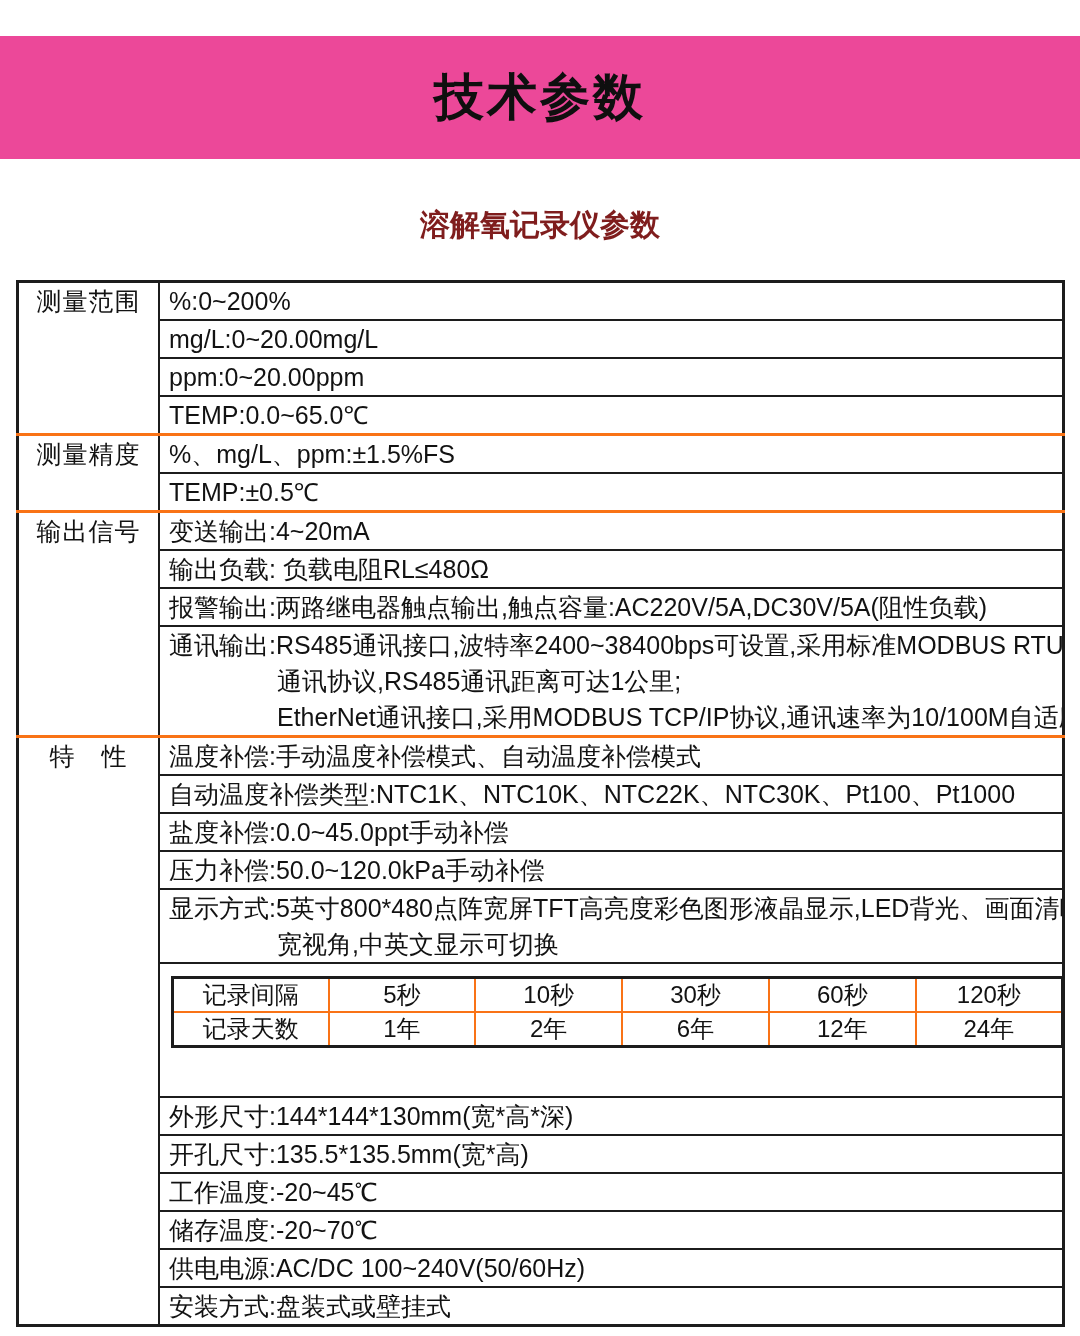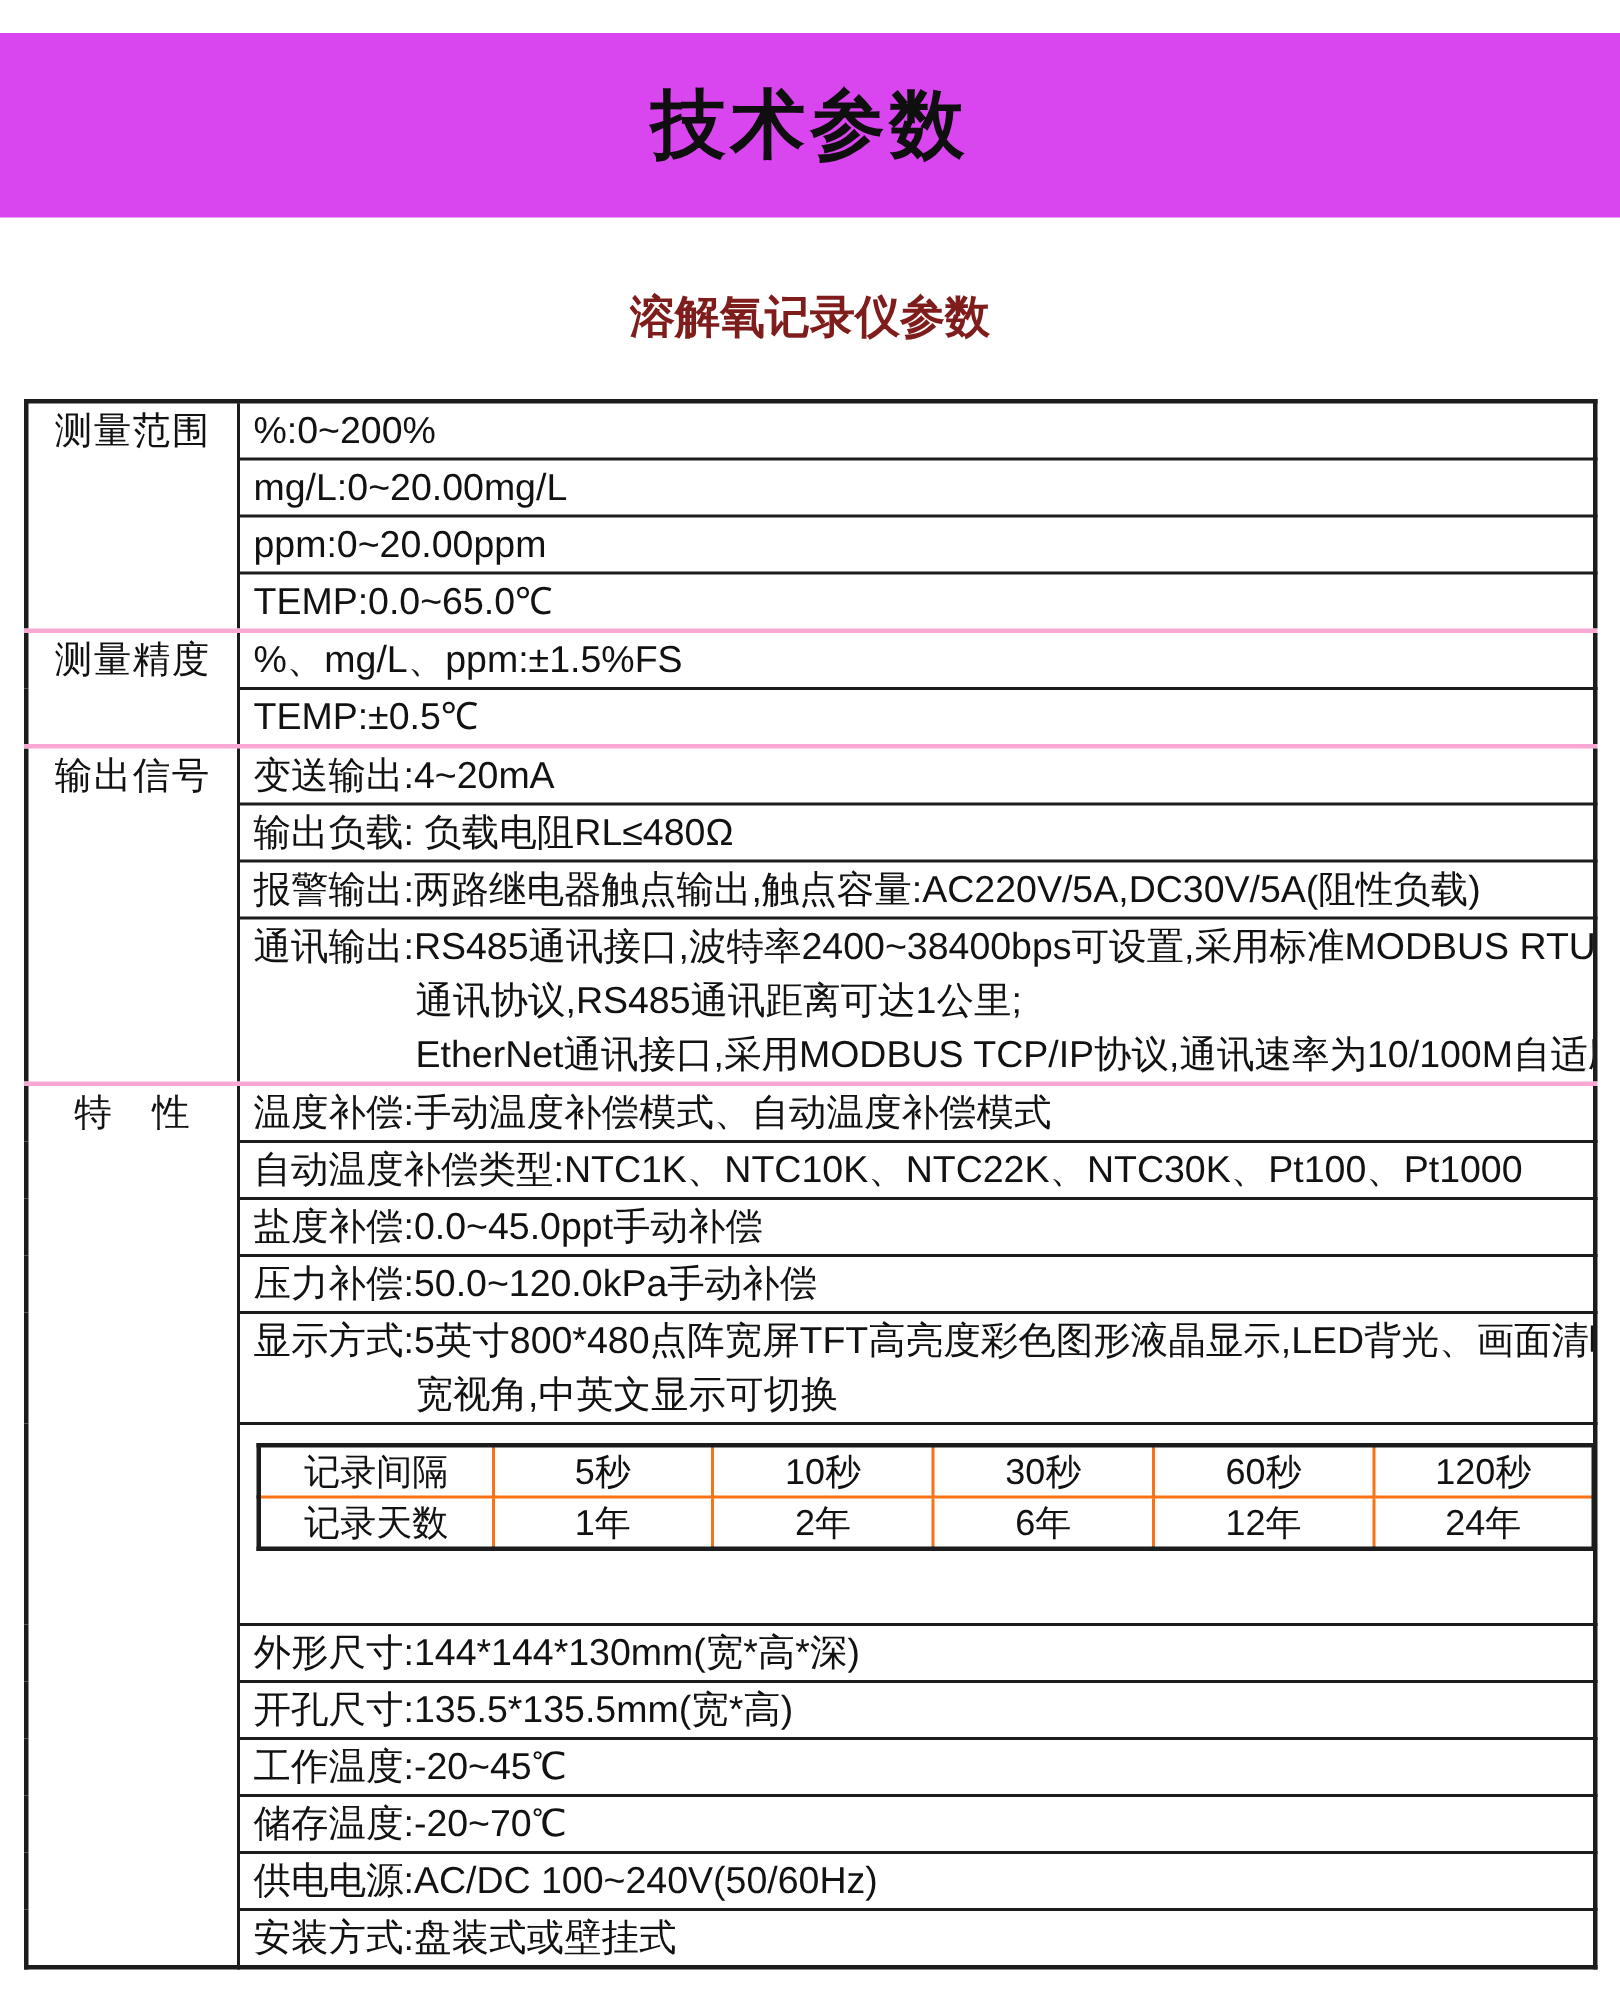--- a/index.html
+++ b/index.html
@@ -4,21 +4,21 @@
 <style>
   html,body { margin:0; padding:0; }
   body {
     width:1080px; height:1336px; background:#ffffff;
     font-family:"Liberation Sans", sans-serif;
     color:#111111;
     -webkit-font-smoothing:antialiased;
   }
   
   .banner {
-    margin-top:22px; height:123px; background:#d946ef;
+    margin-top:36px; height:123px; background:#ec4899;
     display:flex; flex-direction:column; align-items:center; justify-content:center;
   }
   .banner-title {
     font-size:50px; font-weight:bold; letter-spacing:3px; color:#0f0f0f; line-height:1.1;
   }
   .banner-sub {
     font-size:26px; color:#2b2b2b; margin-top:3px; letter-spacing:0px;
   }
   
   .section-title {
@@ -29,21 +29,21 @@
   table.spec {
     border-collapse:collapse; table-layout:fixed;
     margin:34px 0 0 16px; width:1049px;
     border:3px solid #1c1c1c;
   }
   table.spec td {
     border:2px solid #1c1c1c;
     font-size:25px; color:#121212;
     overflow:hidden;
   }
-  tr.gt td { border-top:3px solid #f9a8d4; }
+  tr.gt td { border-top:3px solid #f97316; }
   td.label {
     width:139px; text-align:center; vertical-align:top;
     line-height:37px; letter-spacing:1px; padding:0;
   }
   td.val { padding:0 4px 0 9px; vertical-align:middle; }
   .line { line-height:36px; white-space:nowrap; }
   .cont { padding-left:108px; }
   td.multiline { vertical-align:middle; }
   td.reccell { vertical-align:top; padding-top:1px; }
   

